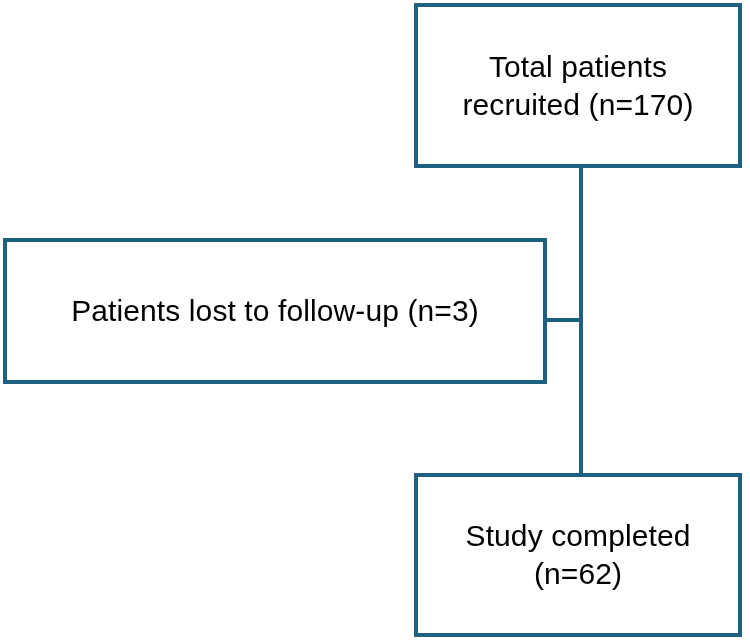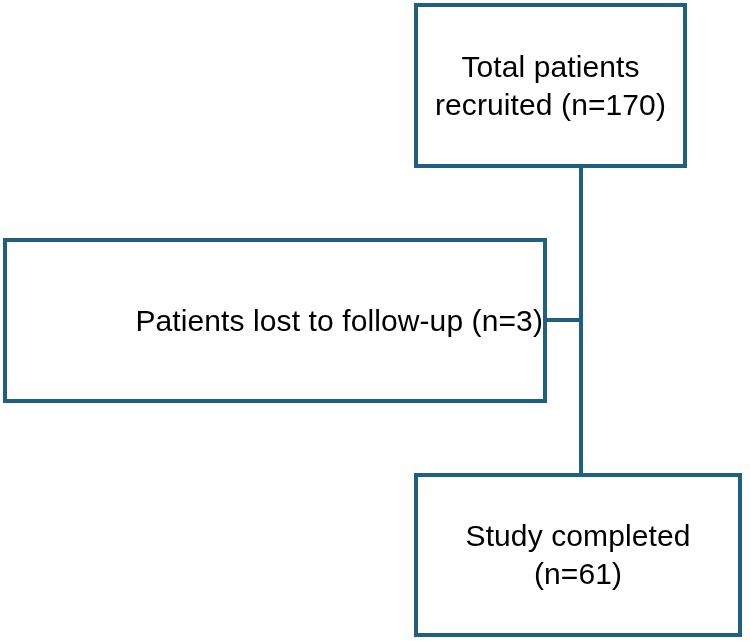--- a/index.html
+++ b/index.html
@@ -38,31 +38,30 @@
   }
 
   .flow-box .line {
     display: block;
     white-space: nowrap;
   }
 
   #box-recruited {
     left: 414px;
     top: 3px;
-    width: 273px;
+    width: 328px;
     height: 165px;
   }
 
   #box-excluded {
     left: 3px;
     top: 238px;
     width: 544px;
-    height: 165px;
+    height: 146px;
     line-height: 54px;
-    align-items: flex-end;
   }
 
   #box-completed {
     left: 414px;
     top: 473px;
     width: 328px;
     height: 164px;
   }
 
   
@@ -94,19 +93,19 @@
     <span class="line">Total patients</span>
     <span class="line">recruited (n=170)</span>
   </div>
 
   <div class="flow-box" id="box-excluded">
     <span class="line">Patients lost to follow-up (n=3)</span>
   </div>
 
   <div class="flow-box" id="box-completed">
     <span class="line">Study completed</span>
-    <span class="line">(n=61)</span>
+    <span class="line">(n=62)</span>
   </div>
 
   <div class="connector" id="connector-vertical-main"></div>
   <div class="connector" id="connector-horizontal-branch"></div>
 
 </div>
 
 </body></html>

